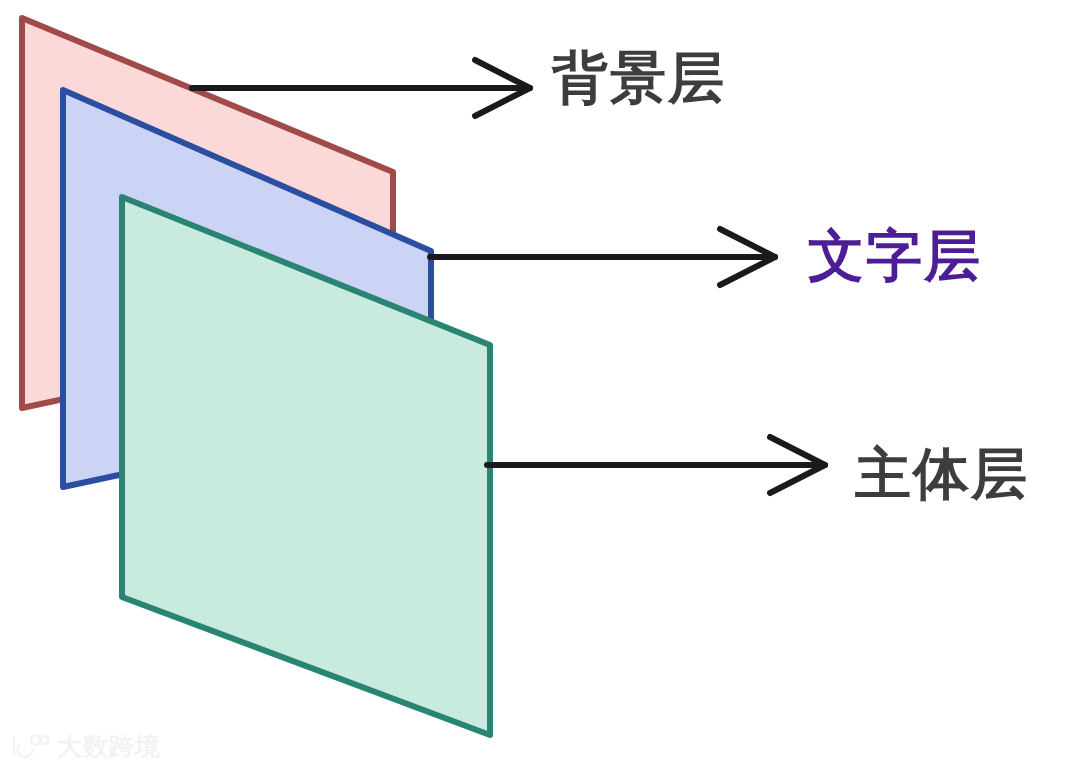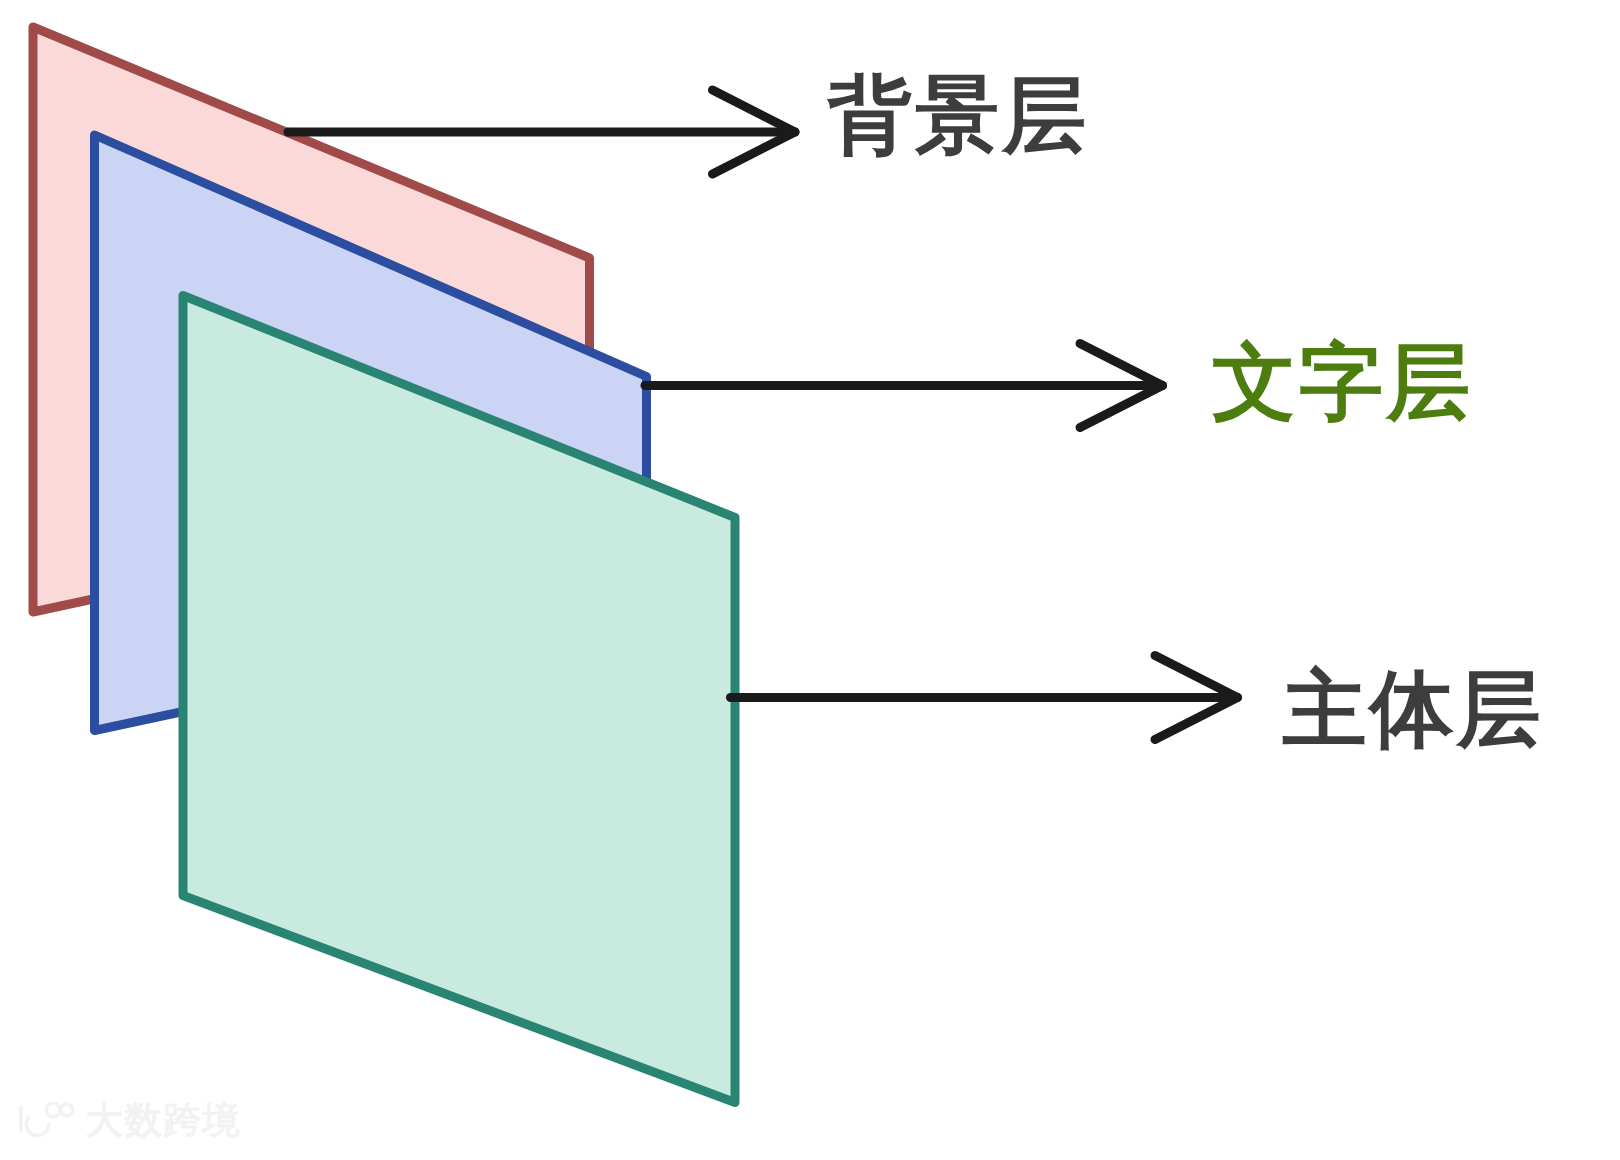--- a/index.html
+++ b/index.html
@@ -93,21 +93,21 @@
     </g>
 
     <g>
       <line class="arrow-shaft" stroke-linecap="round" x1="487" y1="465" x2="825" y2="465" stroke="#1a1a1a" stroke-width="6"></line>
       <path class="arrow-head" fill="none" stroke-linecap="round" stroke-linejoin="round" d="M770 437 L825 465 L770 493" stroke="#1a1a1a" stroke-width="6"></path>
     </g>
   </svg>
 
   <div class="layer-label" id="label-background" style="color: rgb(61, 61, 61);">背景层</div>
 
-  <div class="layer-label" id="label-text" style="color: #4d7c0f;">文字层</div>
+  <div class="layer-label" id="label-text" style="color: #4c1d95;">文字层</div>
 
   <div class="layer-label" id="label-subject" style="color: rgb(61, 61, 61);">主体层</div>
 
   <div id="watermark">
     <svg class="wm-mark" width="40" height="26" viewBox="0 0 40 26">
       <g fill="none" stroke="#f2f2f2" stroke-width="2.4">
         <path d="M4 5 L4 21" stroke-linecap="round"></path>
         <path d="M9 12 a7.5 7.5 0 1 0 13.5 4.5" stroke-linecap="round"></path>
         <circle cx="25.5" cy="7" r="4.6"></circle>
         <circle cx="34.5" cy="7" r="4.0"></circle>

